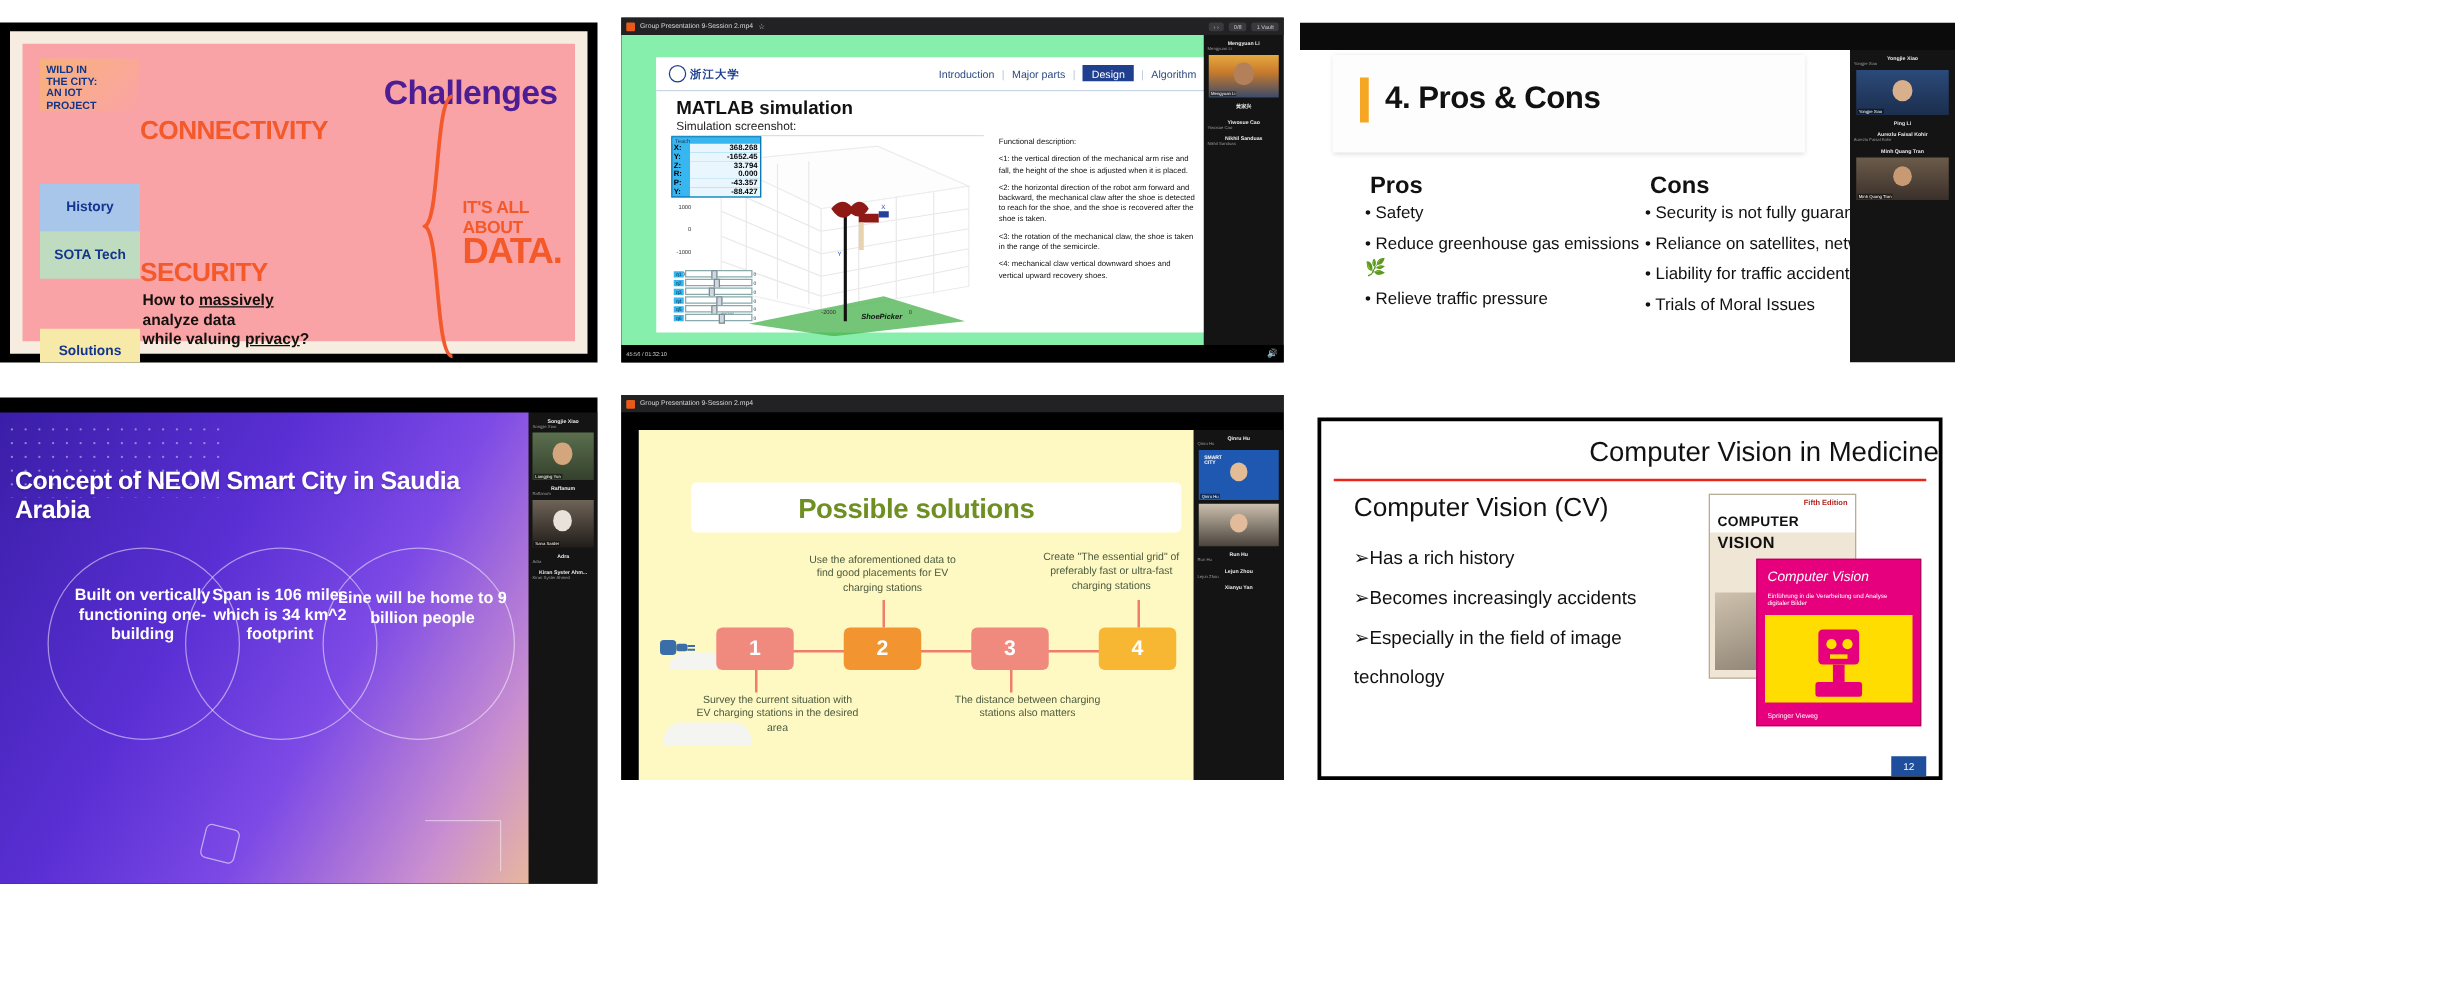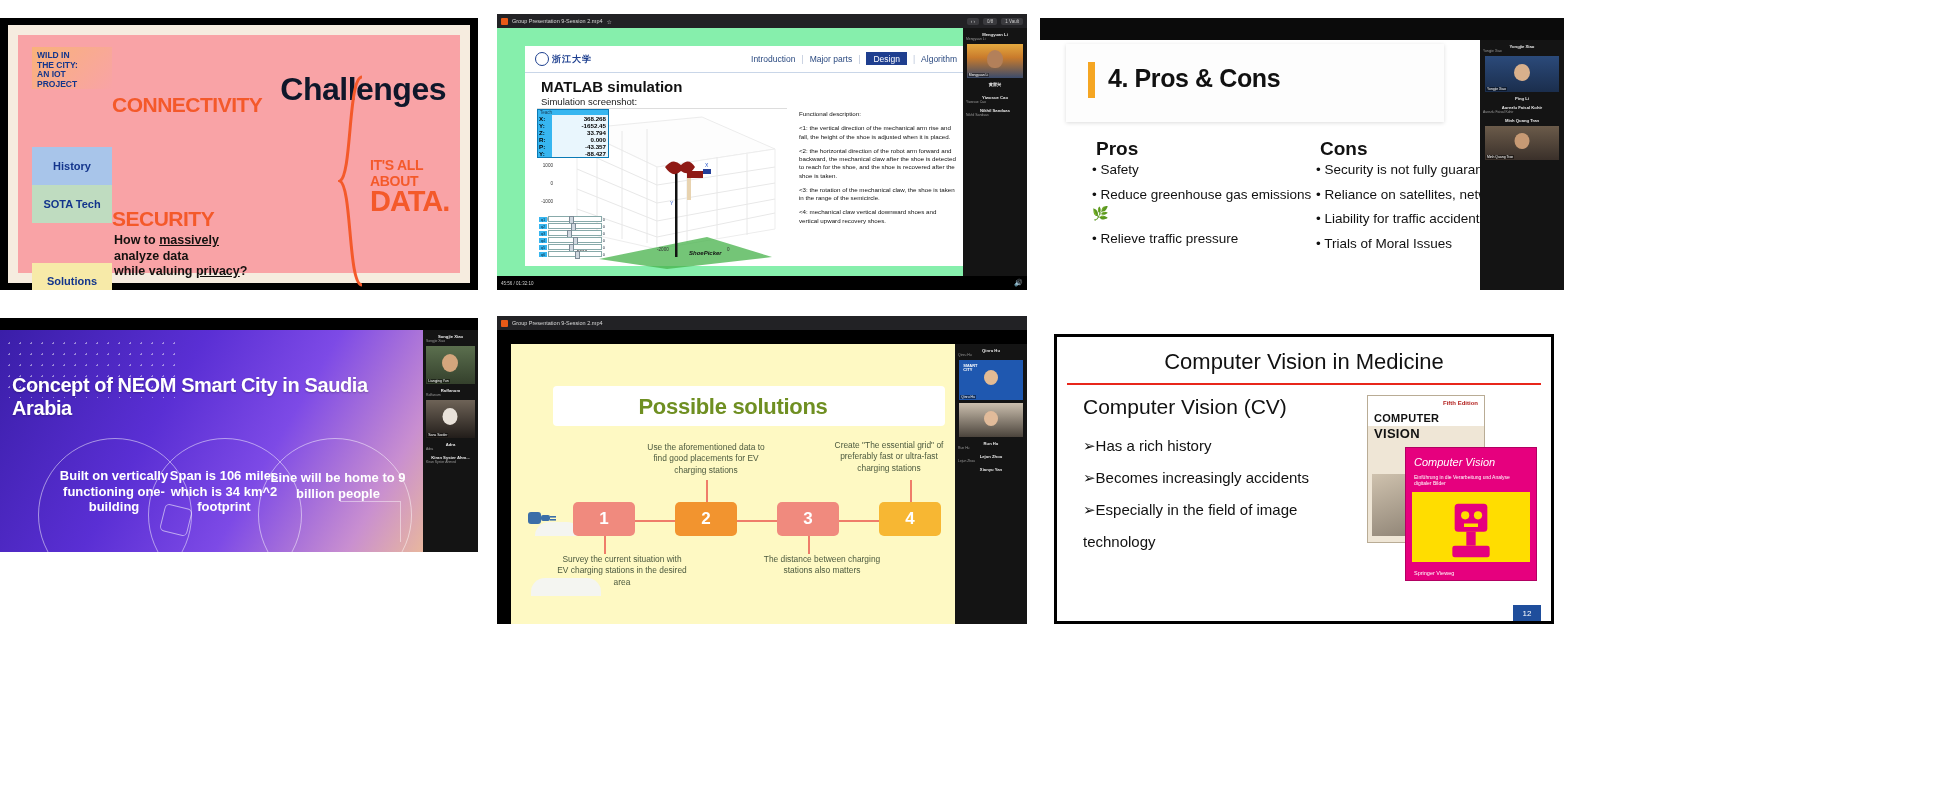--- a/index.html
+++ b/index.html
@@ -9,21 +9,21 @@
   
   #p1{left:0;top:18px;width:478px;height:272px;background:#000;}
   #p1 .frame{position:absolute;left:8px;top:7px;right:8px;bottom:7px;background:#f6ecdf;}
   #p1 .inner{position:absolute;left:10px;top:10px;right:10px;bottom:10px;background:#f9a3a6;padding-left:34px;}
   .tagbox{position:absolute;font-weight:bold;color:#13358c;display:flex;align-items:center;justify-content:center;font-size:11px;}
   #p1 .wild{left:14px;top:12px;width:80px;height:42px;background:linear-gradient(135deg,#f9b27a,#f9a3a6);
     color:#13358c;font-size:8.5px;line-height:1.12;font-weight:bold;text-align:left;display:block;padding:4px 5px 0 5px;box-sizing:border-box;}
   #p1 .history{left:14px;top:112px;width:80px;height:38px;background:#a8c5ea;}
   #p1 .sota{left:14px;top:150px;width:80px;height:38px;background:#bfdcc0;}
   #p1 .solutions{left:14px;top:228px;width:80px;height:36px;background:#f7eaa8;}
-  #p1 .challenges{position:absolute;right:14px;top:24px;color:#0f172a;font-size:32px;font-weight:bold;letter-spacing:-0.5px;margin-top:12px;}
+  #p1 .challenges{position:absolute;right:14px;top:24px;color:#4c1d95;font-size:27px;font-weight:bold;letter-spacing:-0.5px;}
   #p1 h3.head{position:absolute;color:#f4592a;font-size:21px;font-weight:bold;letter-spacing:-0.5px;margin:0;}
   #p1 .conn{left:94px;top:58px;}
   #p1 .sec{left:94px;top:172px;}
   #p1 .body{position:absolute;color:#14110f;font-size:12.5px;font-weight:bold;line-height:1.25;margin:0;}
   #p1 .body1{left:96px;top:88px;width:220px;}
   #p1 .body2{left:96px;top:198px;width:220px;}
   #p1 .body u{text-decoration:underline;}
   #p1 .brace{position:absolute;left:320px;top:40px;width:26px;height:212px;}
   #p1 .allabout{position:absolute;left:352px;top:122px;color:#f4592a;font-weight:bold;}
   #p1 .allabout .l1{font-size:14px;letter-spacing:-0.3px;display:block;}
@@ -91,21 +91,21 @@
   #p3 ul{list-style:none;margin:0;padding:0;position:absolute;}
   #p3 li{font-size:13.5px;color:#111;line-height:1.45;margin-bottom:5px;}
   #p3 li:before{content:"• ";}
   #p3 .prosHead{left:56px;top:120px;}
   #p3 .prosList{left:52px;top:142px;width:230px;}
   #p3 .consHead{left:280px;top:120px;}
   #p3 .consList{left:276px;top:142px;width:250px;}
   #p3 .rail{width:84px;background:#141414;top:22px;}
 
   
-  #p4{left:0;top:318px;width:478px;height:234px;background:#000;}
+  #p4{left:0;top:318px;width:478px;height:389px;background:#000;}
   #p4 .slide{position:absolute;left:0;top:12px;right:55px;bottom:0;
      background:linear-gradient(120deg,#3a1ea8 0%,#5a2fd4 38%,#7d4ae6 62%,#c98fd0 86%,#e8b79e 100%);}
   #p4 .dots{position:absolute;left:4px;top:8px;width:175px;height:60px;
      background-image:radial-gradient(rgba(255,255,255,.45) 1px,transparent 1px);background-size:11px 11px;}
   #p4 .title{position:absolute;left:12px;top:44px;right:8px;color:#fff;font-size:20px;font-weight:bold;letter-spacing:-0.4px;text-shadow:0 1px 2px rgba(0,0,0,.25);}
   #p4 .circ{position:absolute;border:1px solid rgba(255,255,255,.5);border-radius:50%;}
   #p4 .c1{left:38px;top:108px;width:152px;height:152px;}
   #p4 .c2{left:148px;top:108px;width:152px;height:152px;}
   #p4 .c3{left:258px;top:108px;width:152px;height:152px;}
   #p4 .ctext{position:absolute;color:#fff;font-size:13px;font-weight:bold;text-align:center;line-height:1.2;}
@@ -135,21 +135,21 @@
   #p5 .s1{left:62px;background:#f08a7e;}
   #p5 .s2{left:164px;background:#f2942f;}
   #p5 .s3{left:266px;background:#f08a7e;}
   #p5 .s4{left:368px;background:#f7b733;}
   #p5 .stem{position:absolute;width:2px;background:#ef7d6a;}
   #p5 .rail{width:72px;background:#141414;top:14px;}
 
   
   #p6{left:1040px;top:320px;width:524px;height:304px;background:#fff;}
   #p6 .slide{position:absolute;left:14px;top:14px;right:10px;bottom:0;background:#fff;border:3px solid #000;}
-  #p6 .stitle{position:absolute;left:0;right:0;top:12px;text-align:center;font-size:22px;color:#111;}
+  #p6 .stitle{position:absolute;left:0;right:0;top:12px;text-align:right;font-size:22px;color:#111;}
   #p6 .rule{position:absolute;left:10px;right:10px;top:46px;height:2px;background:#e8261b;}
   #p6 .h{position:absolute;left:26px;top:58px;font-size:21px;color:#111;}
   #p6 .b{position:absolute;left:26px;font-size:15px;color:#111;}
   #p6 .b1{top:100px;}
   #p6 .b2{top:132px;}
   #p6 .b3{top:164px;}
   #p6 .b4{top:196px;}
   #p6 .bookA{position:absolute;right:66px;top:58px;width:116px;height:146px;background:#efe6d6;border:1px solid #b9ac95;}
   #p6 .bookA .band{position:absolute;left:0;right:0;top:0;height:30px;background:#fff;}
   #p6 .bookA .fifth{position:absolute;right:6px;top:4px;color:#b3221f;font-size:6px;font-weight:bold;}

